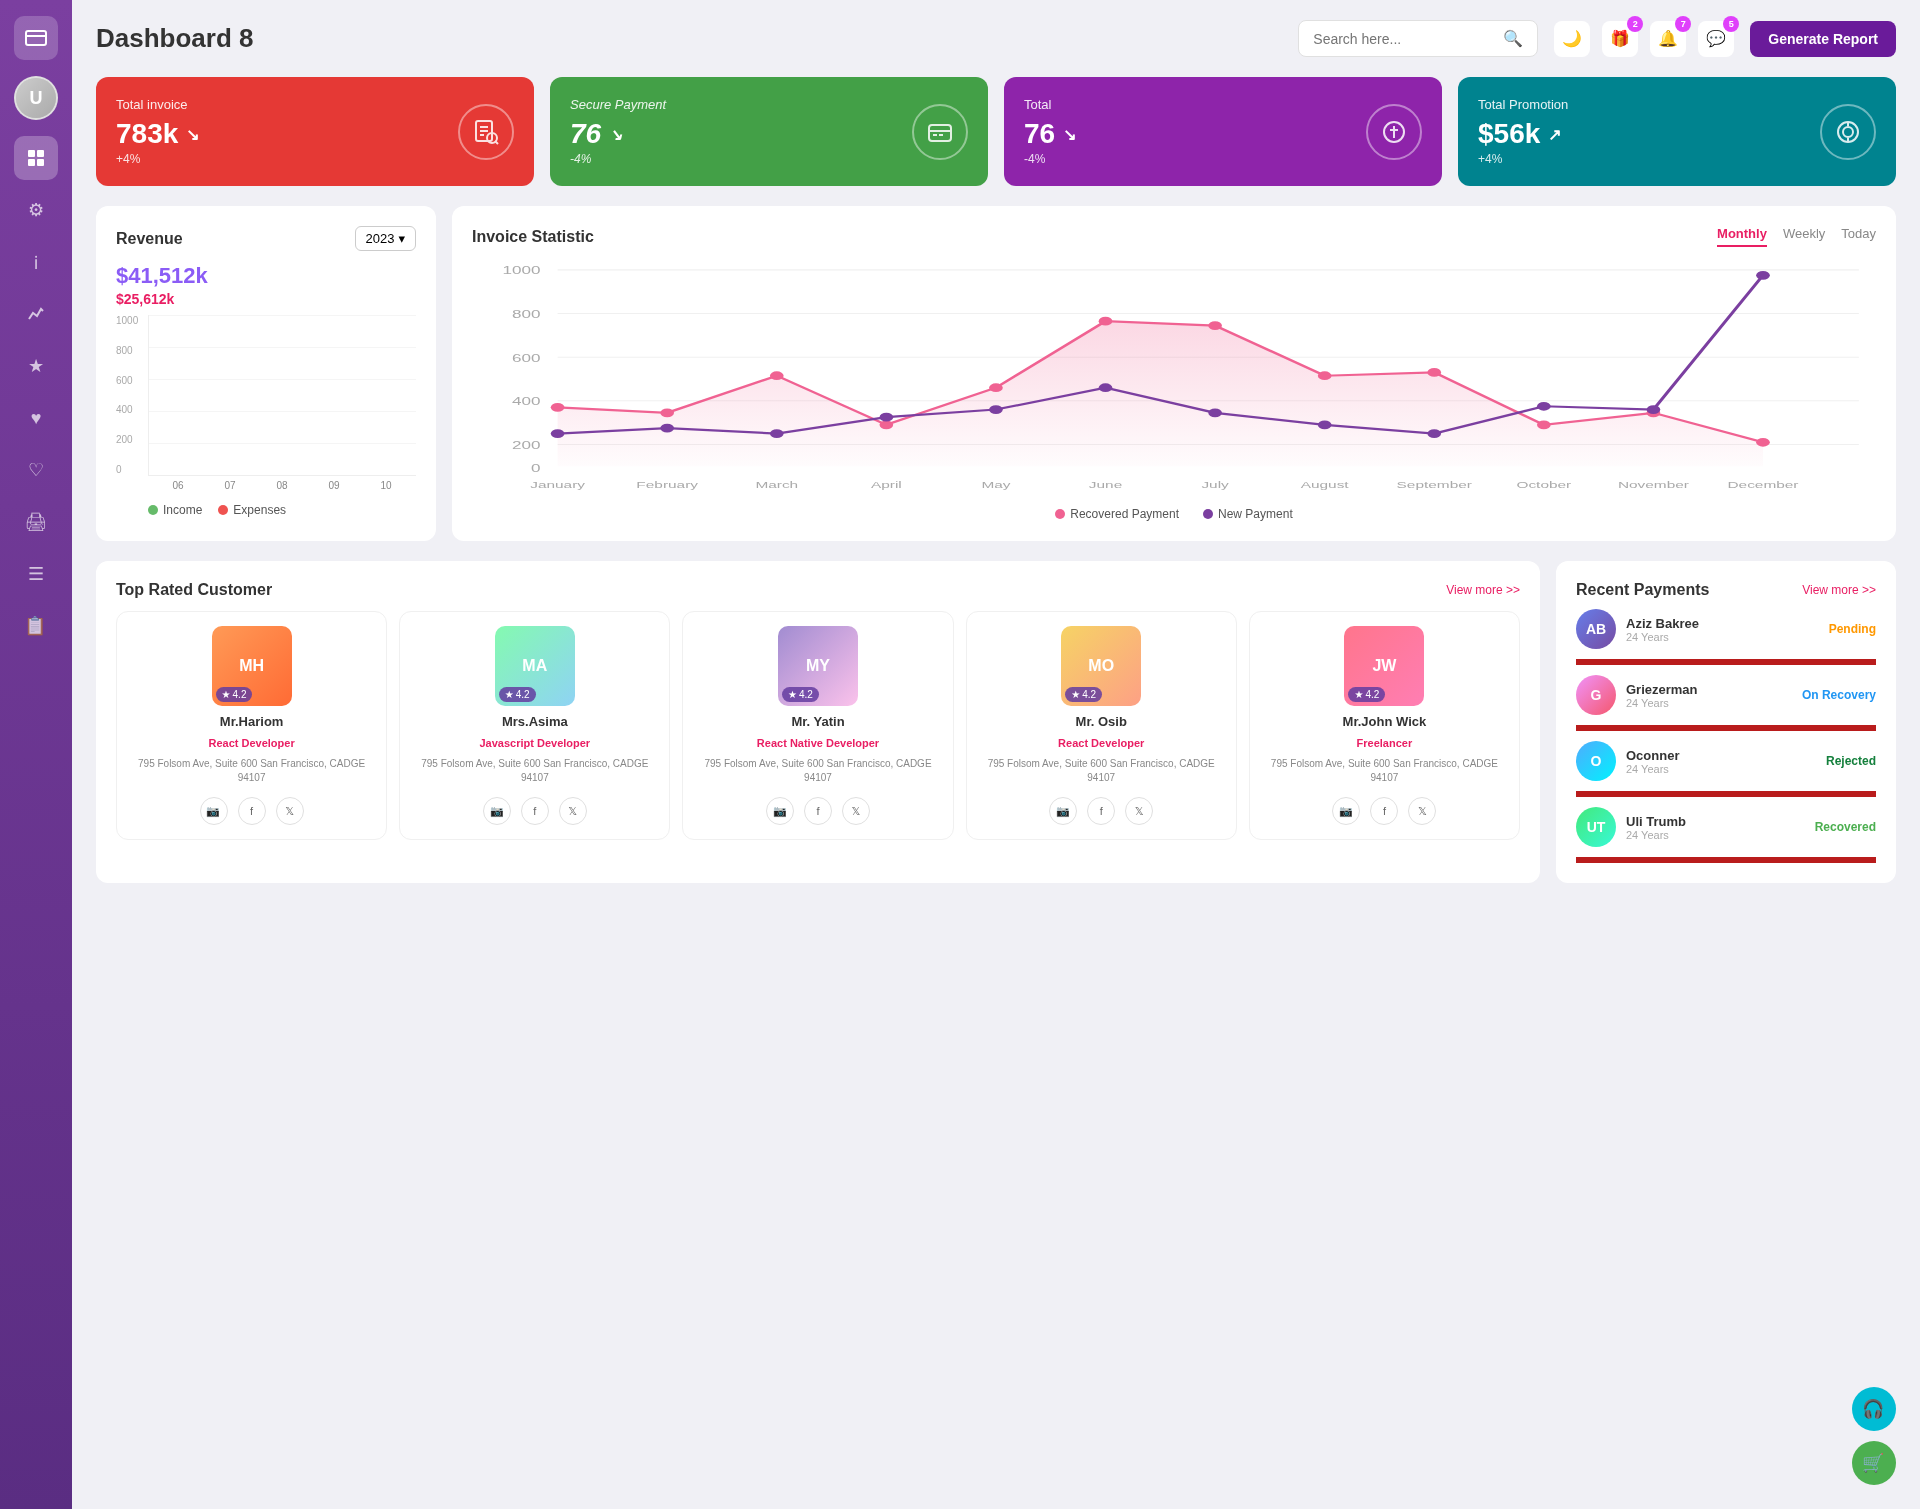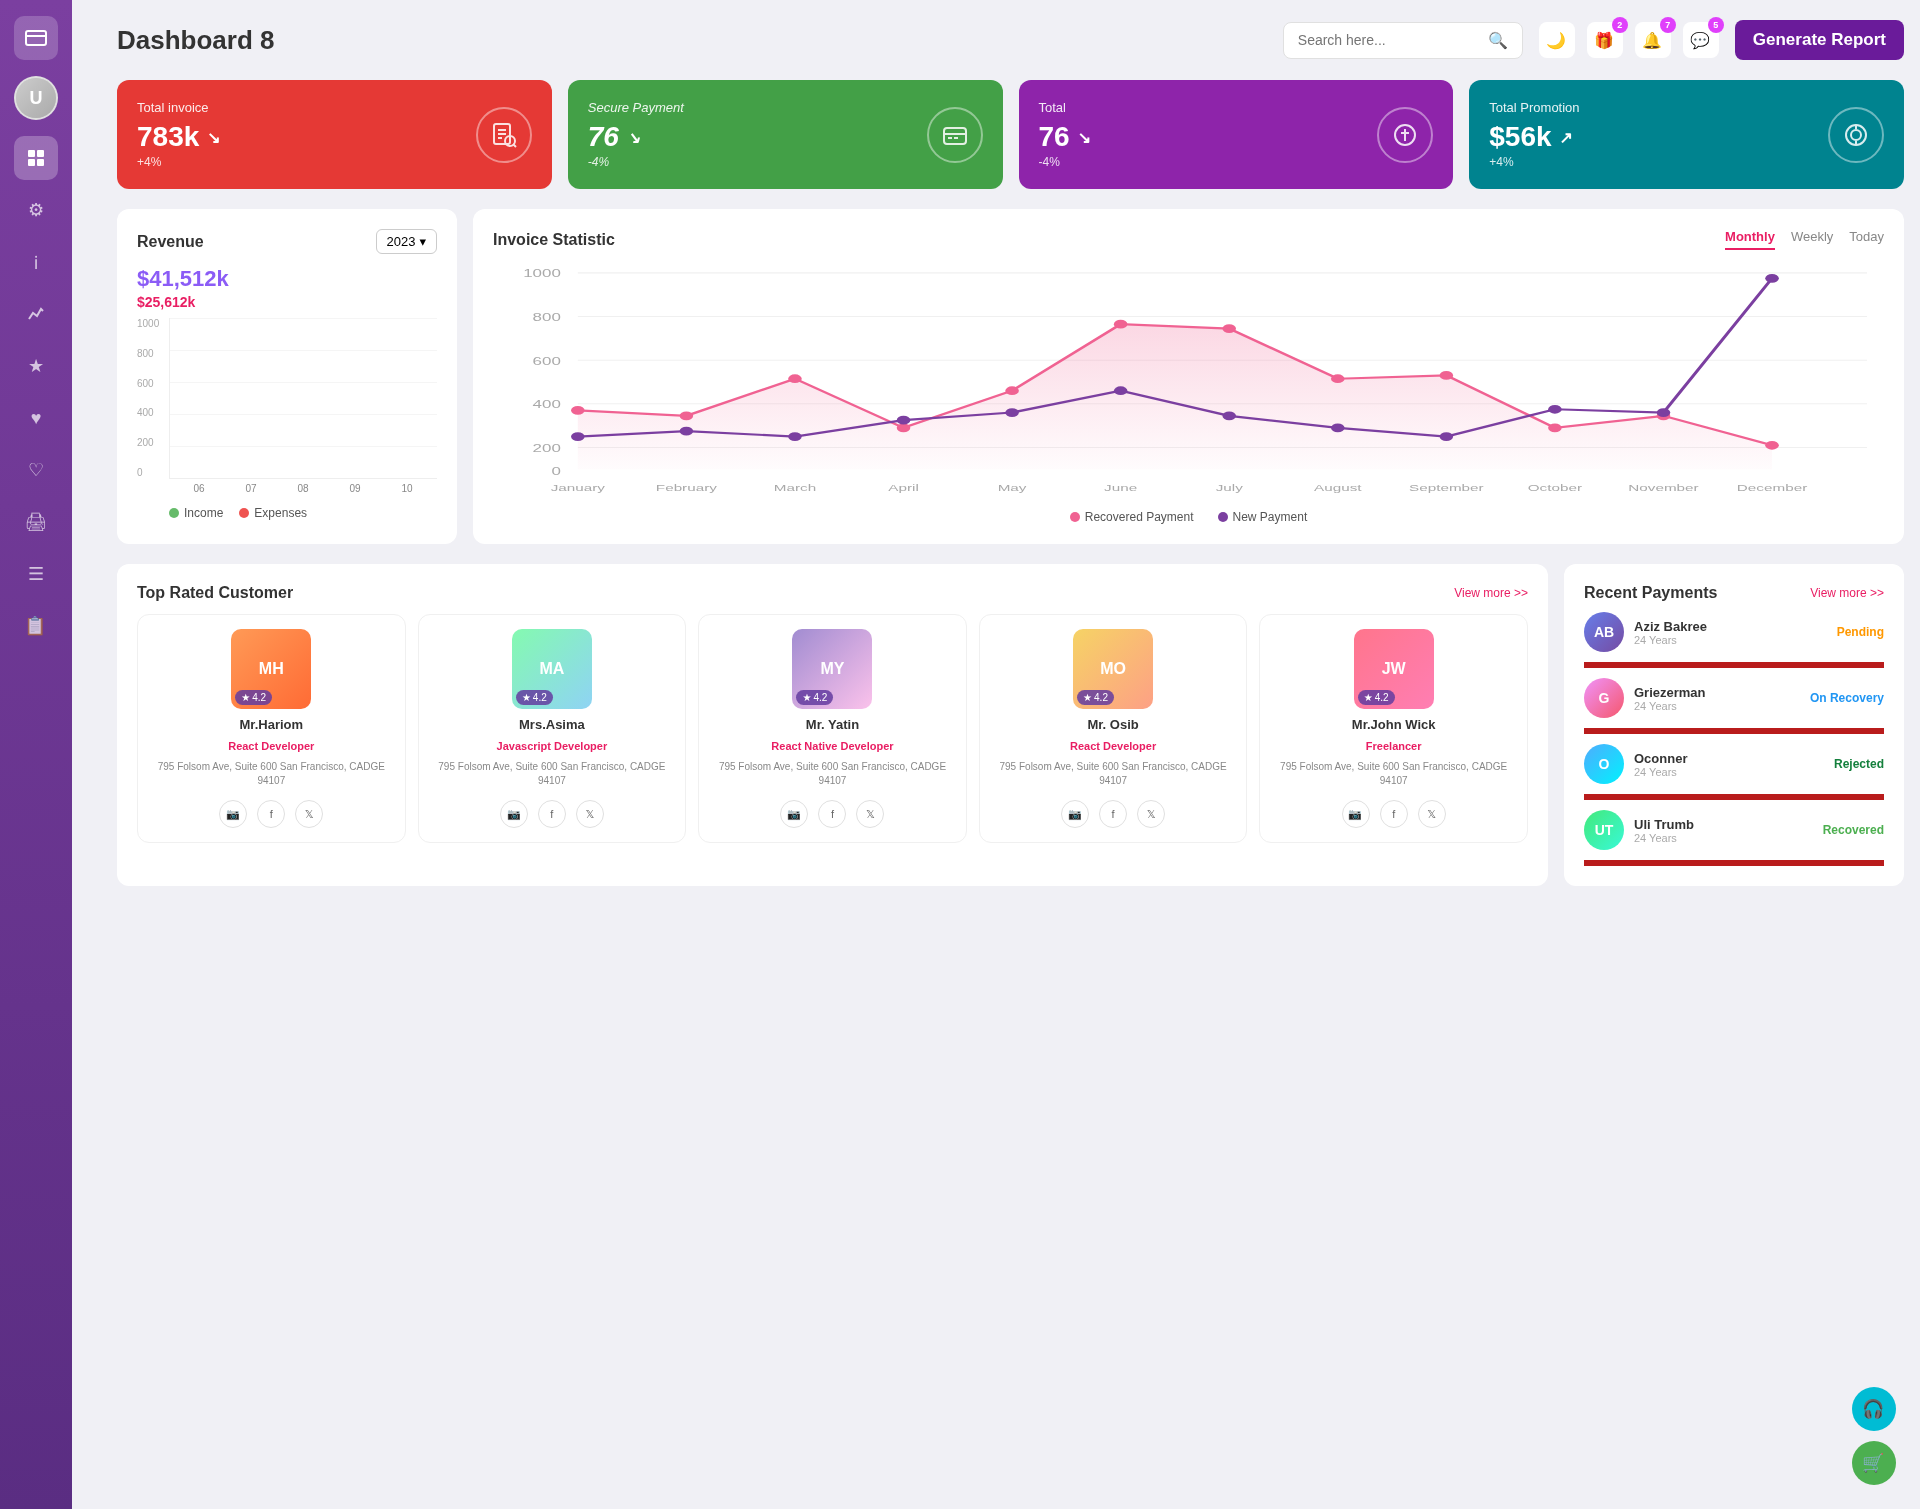--- a/index.html
+++ b/index.html
@@ -45,23 +45,23 @@
       transition: background 0.2s;
     }
     .sidebar-item:hover, .sidebar-item.active {
       background: rgba(255,255,255,0.2);
       color: white;
     }
     .sidebar-item.active { background: rgba(255,255,255,0.25); }
 
     
     .main {
-      margin-left: 101px;
+      margin-left: 72px;
       flex: 1;
-      padding: 20px 16px;
+      padding: 20px 24px;
       min-height: 100vh;
     }
 
     
     .header {
       display: flex;
       align-items: center;
       margin-bottom: 20px;
       gap: 16px;
     }
@@ -112,21 +112,21 @@
       border-radius: 50%;
       width: 16px; height: 16px;
       display: flex; align-items: center; justify-content: center;
     }
     .btn-generate {
       background: #6a1b9a;
       color: white;
       border: none;
       border-radius: 8px;
       padding: 10px 18px;
-      font-size: 17px;
+      font-size: 14px;
       font-weight: 600;
       cursor: pointer;
       display: flex; align-items: center; gap: 8px;
     }
 
     
     .stat-cards {
       display: grid;
       grid-template-columns: repeat(4, 1fr);
       gap: 16px;

